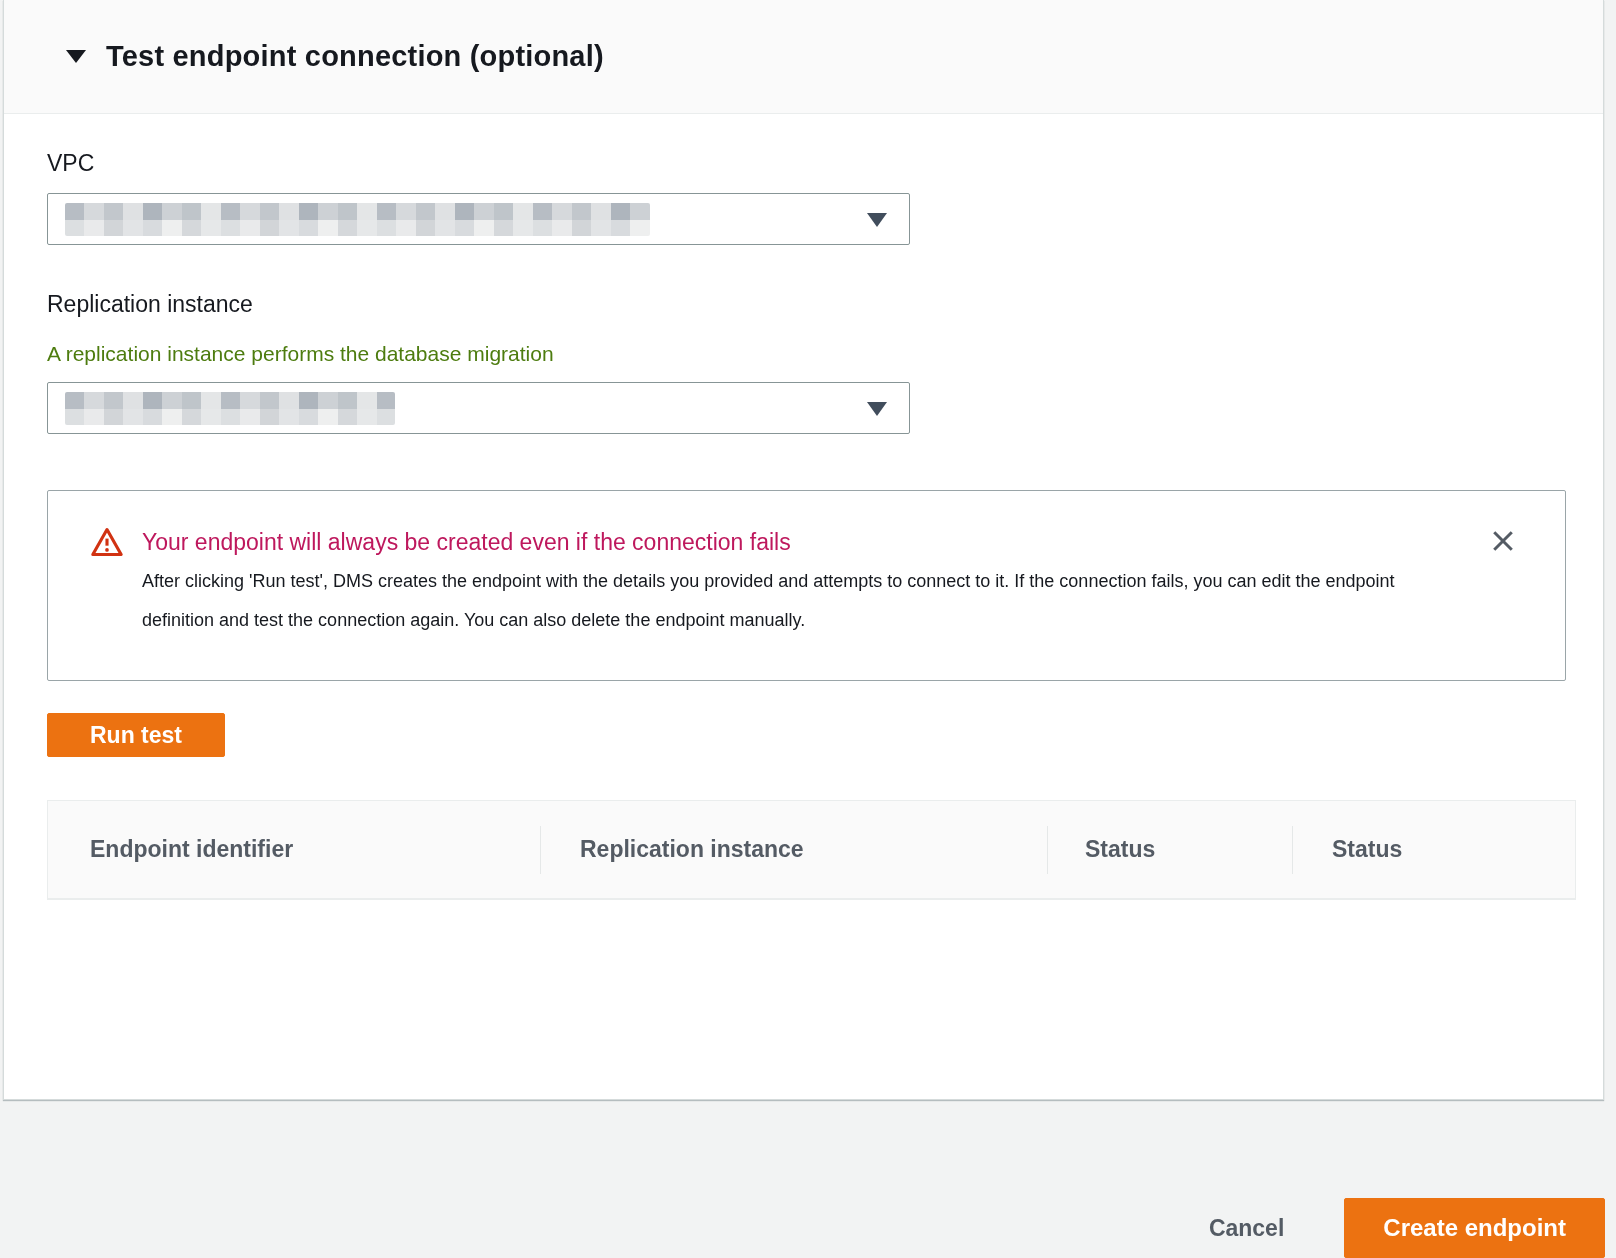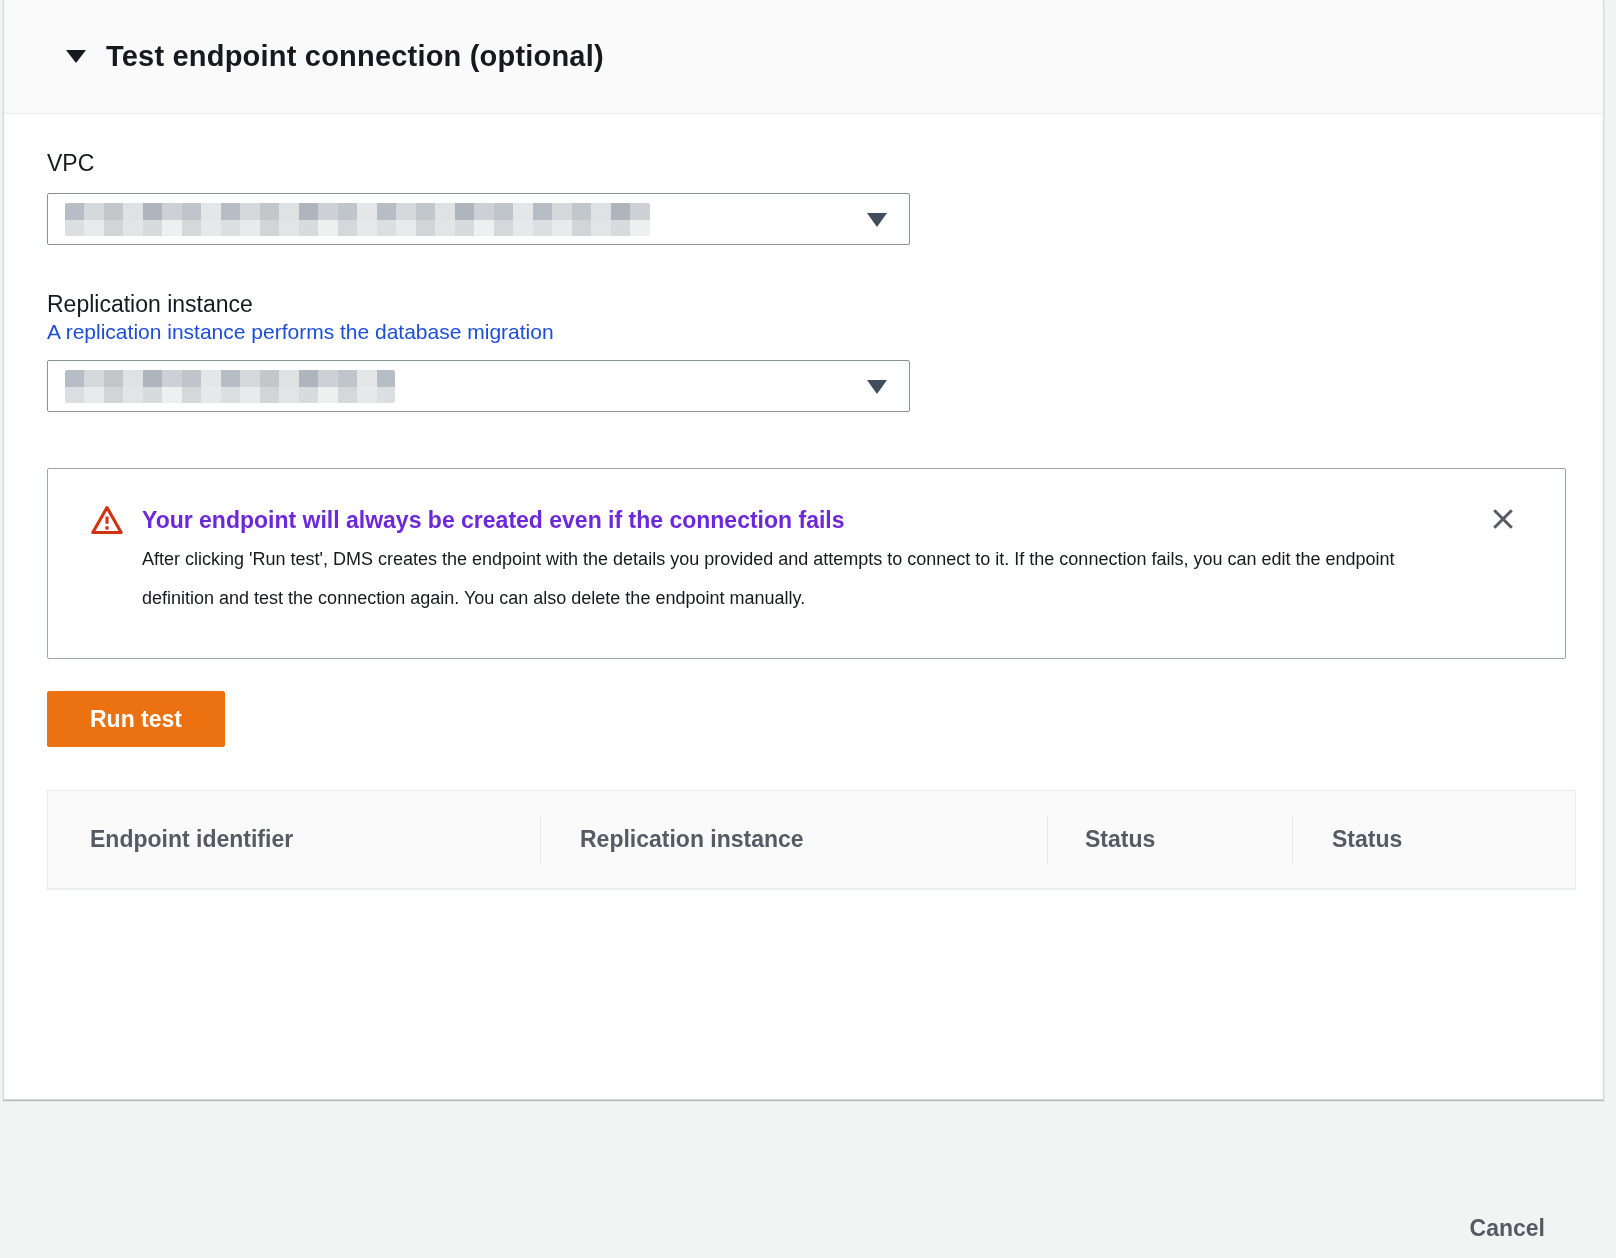--- a/index.html
+++ b/index.html
@@ -28,21 +28,21 @@
     margin-right:20px;
   }
   .section-title { font-size:29px; font-weight:700; color:#16191f; letter-spacing:0.2px; }
 
   .content { padding:0 0 0 43px; }
 
   
   .field-label { font-size:23px; color:#16191f; }
   .vpc-label { margin-top:36px; }
   .ri-label  { margin-top:46px; }
-  .field-desc { font-size:21px; color:#1d4ed8; margin-top:2px; }
+  .field-desc { font-size:21px; color:#4d7c0f; margin-top:24px; }
 
   .select {
     position:relative; width:863px; height:52px; margin-top:16px;
     background:#fff; border:1px solid #879596; border-radius:2px;
     cursor:pointer; display:flex; align-items:center;
   }
   .caret {
     position:absolute; right:22px; top:19px;
     width:0; height:0;
     border-left:10px solid transparent; border-right:10px solid transparent;
@@ -61,34 +61,34 @@
 
   
   .alert {
     position:relative; width:1519px; margin-top:56px;
     border:1px solid #9aa5a8; border-radius:2px; background:#fff;
     padding:32px 110px 40px 42px;
     display:flex; align-items:flex-start;
   }
   .alert-icon { flex:0 0 auto; margin-top:3px; }
   .alert-text { margin-left:18px; max-width:1300px; }
-  .alert-title { font-size:23px; font-weight:700; color:#6d28d9; line-height:39px; }
+  .alert-title { font-size:23px; font-weight:400; color:#be185d; line-height:39px; }
   .alert-body  { font-size:18px; color:#16191f; line-height:39px; }
   .alert-close {
     position:absolute; top:34px; right:46px; width:32px; height:32px;
     background:none; border:none; cursor:pointer; padding:0;
     display:flex; align-items:center; justify-content:center;
   }
 
   
   .btn-orange {
     background:#ec7211; color:#ffffff; border:1px solid #ec7211; border-radius:2px;
     font-family:"Liberation Sans", sans-serif; font-weight:700; cursor:pointer;
   }
-  .run-test { margin-top:32px; height:56px; padding:0 42px; font-size:23px; }
+  .run-test { margin-top:32px; height:44px; padding:0 42px; font-size:23px; }
 
   
   .results-table {
     position:relative; width:1529px; margin-top:43px;
     border:1px solid #eaeded; background:#fff;
   }
   .thead {
     position:relative; height:98px; background:#fafafa; border-bottom:1px solid #eaeded;
     display:flex; align-items:center;
   }
@@ -183,13 +183,14 @@
         <div class="col-divider d2"></div>
         <div class="col-divider d3"></div>
       </div>
     </div>
 
   </div>
 </div>
 
 <div class="footer">
   <button class="btn-cancel">Cancel</button>
+  <button class="btn-orange create-endpoint">Create endpoint</button>
 </div>
 
 </body></html>

